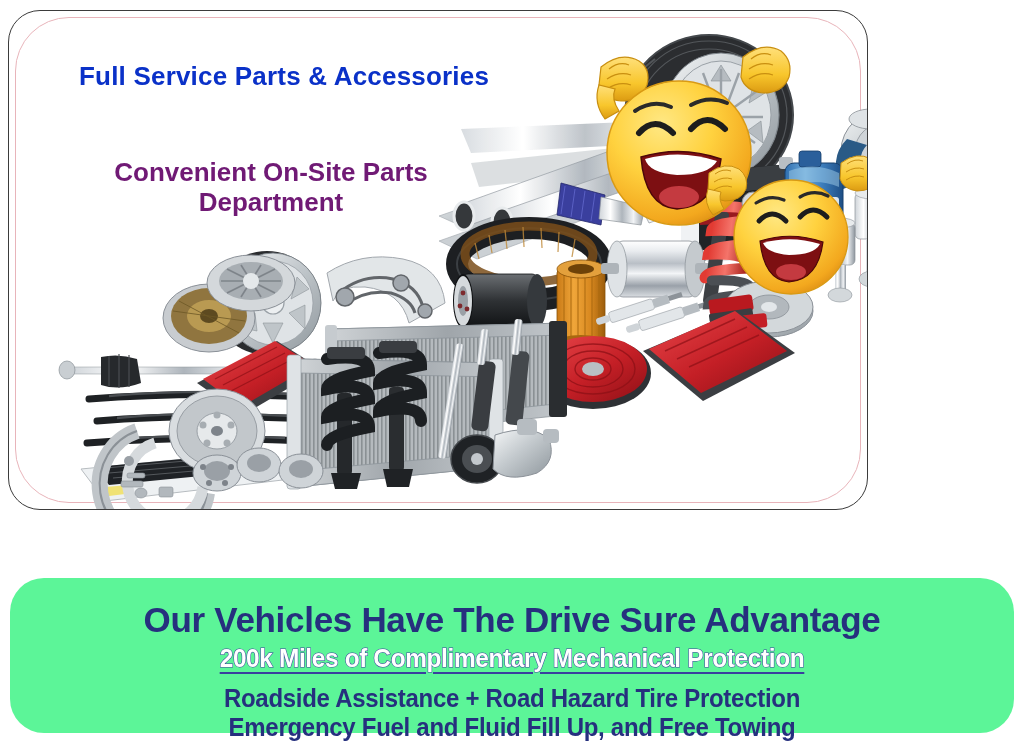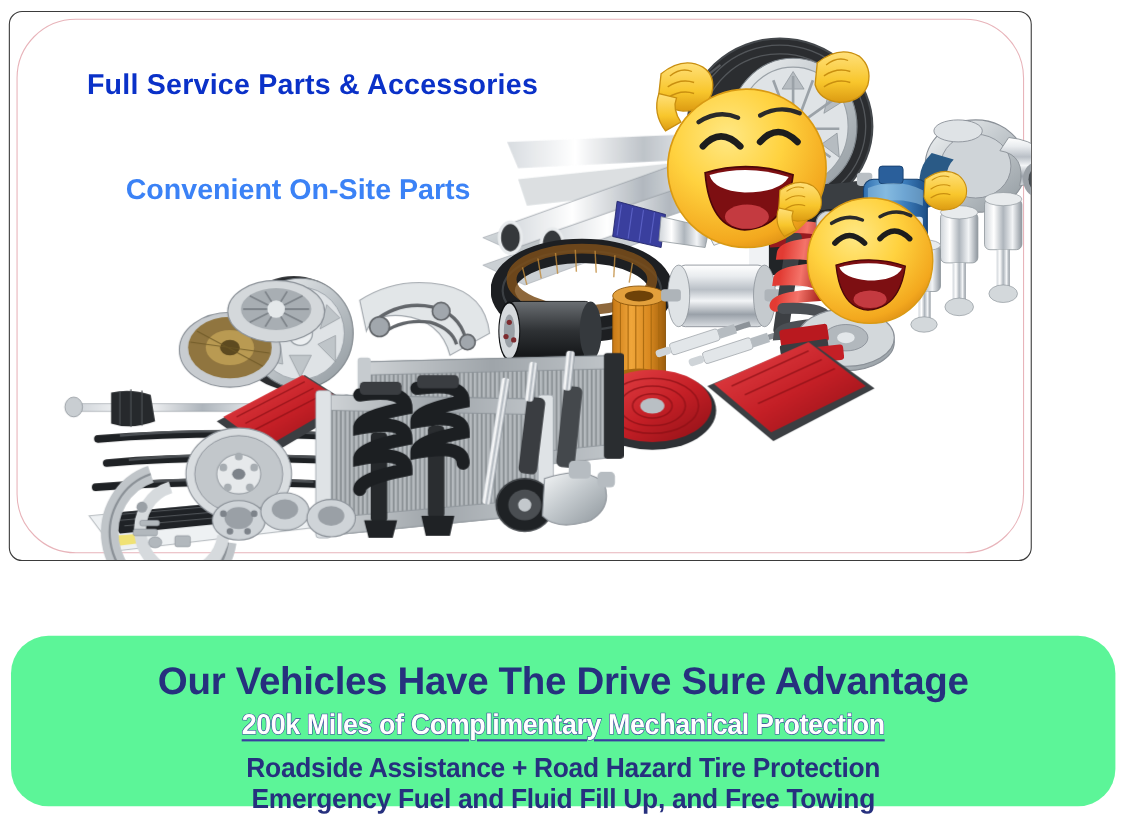--- a/index.html
+++ b/index.html
@@ -21,23 +21,23 @@
     width: 1024px;
     height: 742px;
     background: #ffffff;
   }
 
   
   .hero-panel {
     position: absolute;
     left: 8px;
     top: 10px;
-    width: 930px;
+    width: 860px;
     height: 500px;
-    border-radius: 12px;
+    border-radius: 32px;
     background: #ffffff;
     border: 1.5px solid #3b3b3b;
     box-sizing: border-box;
     overflow: hidden;
   }
   .hero-inner-border {
     position: absolute;
     left: 6px;
     top: 6px;
     right: 6px;
@@ -56,21 +56,21 @@
     color: #0a31c8;
     letter-spacing: 0.2px;
     white-space: nowrap;
   }
   .headline2 {
     position: absolute;
     left: 62px;
     top: 146px;
     font-size: 26px;
     font-weight: bold;
-    color: #3b82f6;
+    color: #701a75;
     line-height: 1.16;
     width: 400px;
     text-align: center;
   }
 
   
   .collage {
     position: absolute;
     left: 0; top: 0;
     width: 1006px;
@@ -702,20 +702,21 @@
         <path d="M751,230 Q782,220 814,231 Q809,269 780,271 Q755,269 751,230 Z" fill="#7d0f12" stroke="#4c0709" stroke-width="1.2"></path>
         <path d="M754,232 Q782,224 811,233 Q805,244 780,244 Q758,242 754,232 Z" fill="#ffffff"></path>
         <ellipse cx="782" cy="261" rx="15" ry="8" fill="#c43a40"></ellipse>
       </g>
     </svg>
 
     <div class="headline1">Full Service Parts &amp; Accessories</div>
 
     <div class="headline2">
       <span>Convenient On-Site Parts</span><br>
+      <span>Department</span>
     </div>
   </div>
 
   <div class="promo-banner">
     <div class="promo-line1">Our Vehicles Have The Drive Sure Advantage</div>
     <div class="promo-line2">200k Miles of Complimentary Mechanical Protection</div>
     <div class="promo-line3">Roadside Assistance + Road Hazard Tire Protection</div>
     <div class="promo-line4">Emergency Fuel and Fluid Fill Up, and Free Towing</div>
   </div>
 

